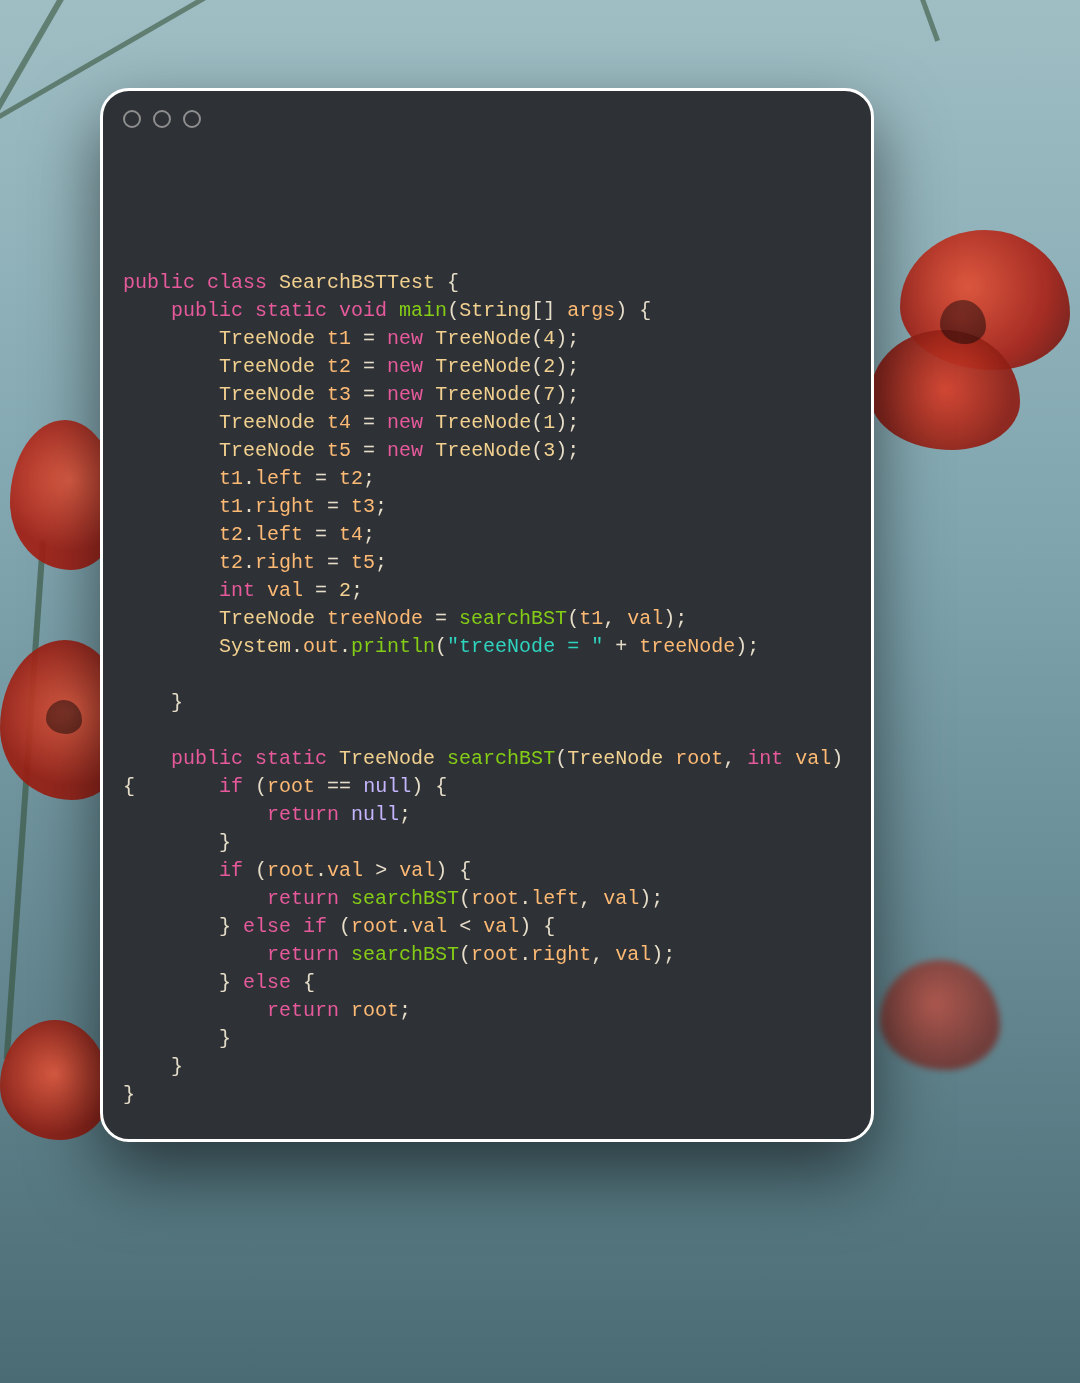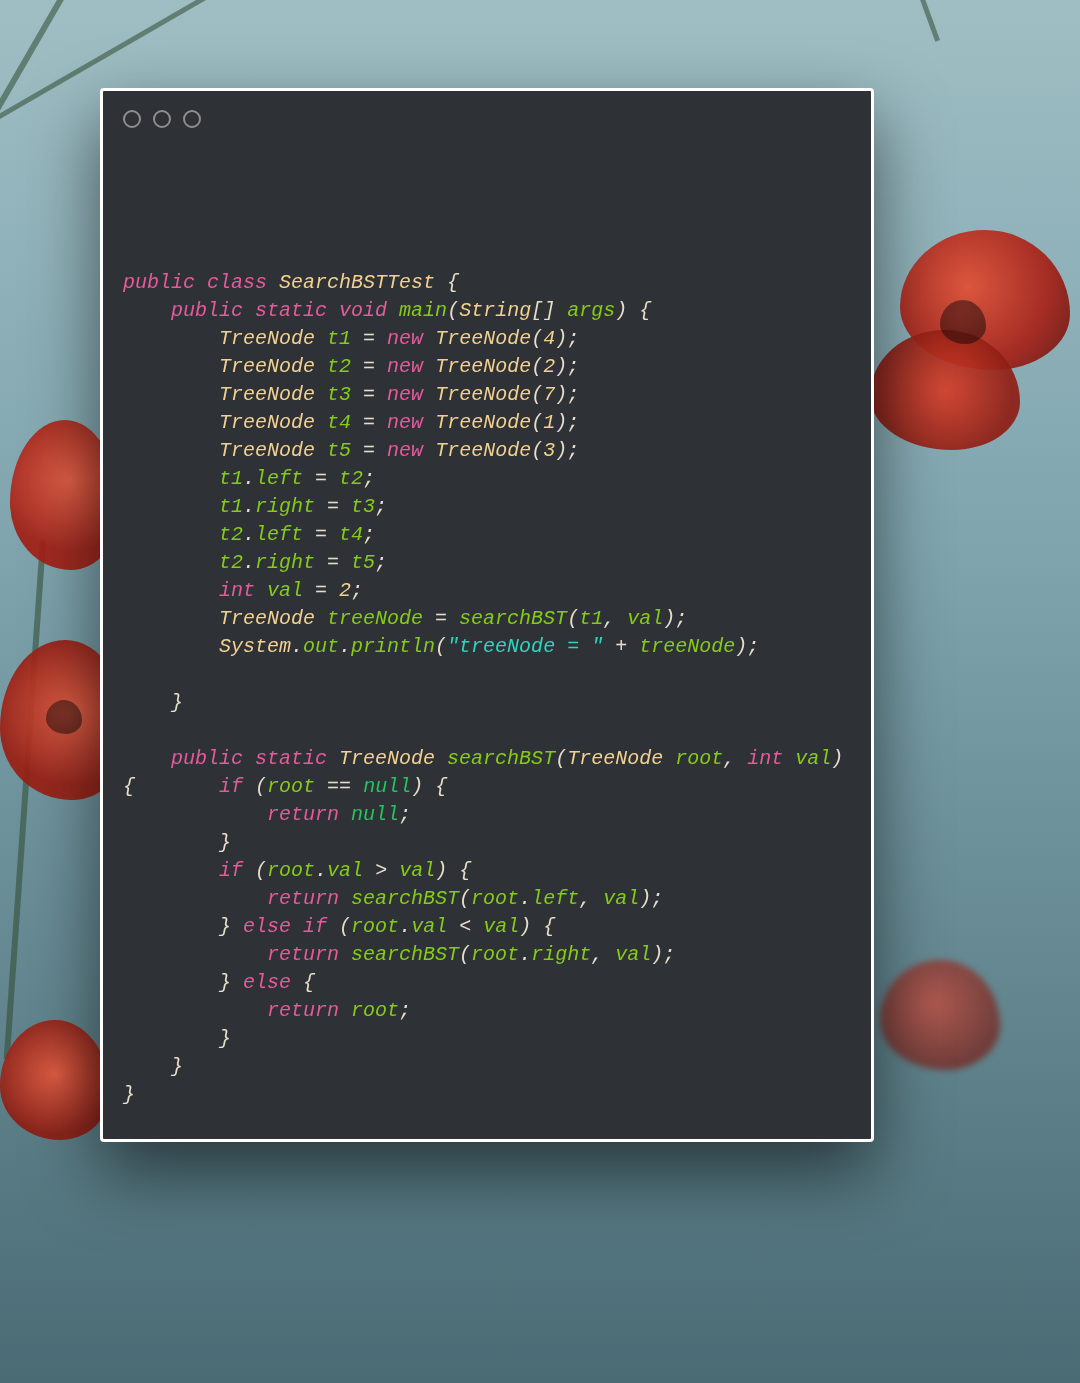--- a/index.html
+++ b/index.html
@@ -35,25 +35,24 @@
   }
 
   .window {
     position: absolute;
     left: 100px;
     top: 88px;
     width: 768px;
     height: 1048px;
     background: #2e3136;
     border: 3px solid #ffffff;
-    border-radius: 4px;
+    border-radius: 29px;
     box-shadow: 0 30px 70px rgba(0,0,0,0.55);
     z-index: 10;
     overflow: hidden;
-    font-style: italic;
   }
 
   .titlebar {
     position: absolute;
     left: 0; top: 0; right: 0;
     height: 56px;
     display: flex;
     align-items: center;
     padding-left: 20px;
     gap: 12px;
@@ -73,25 +72,25 @@
     top: 150px;
     bottom: 40px;
     font-size: 20px;
     line-height: 28px;
     white-space: pre;
     color: #e6ddc9;
   }
 
   .tok-keyword   { color: #e65a9c; } 
   .tok-type      { color: #f2d190; } 
-  .tok-ident     { color: #84cc16; }
+  .tok-ident     { color: #fdba74; }
   .tok-method    { color: #84cc16; }
   .tok-number    { color: #f2d190; }
   .tok-string    { color: #2fd4bf; } 
-  .tok-null      { color: #22c55e; margin-top: 35px; }
+  .tok-null      { color: #c4b5fd; margin-top: 35px; }
   .tok-punct     { color: #e6ddc9; }
 
 </style>
 </head>
 <body>
 
 <div class="bg">
 
   <div class="stem" style="left:80px; top:-40px; width:6px; height:520px; transform:rotate(30deg);"></div>
   <div class="stem" style="left:300px; top:-60px; width:5px; height:400px; transform:rotate(60deg);"></div>

